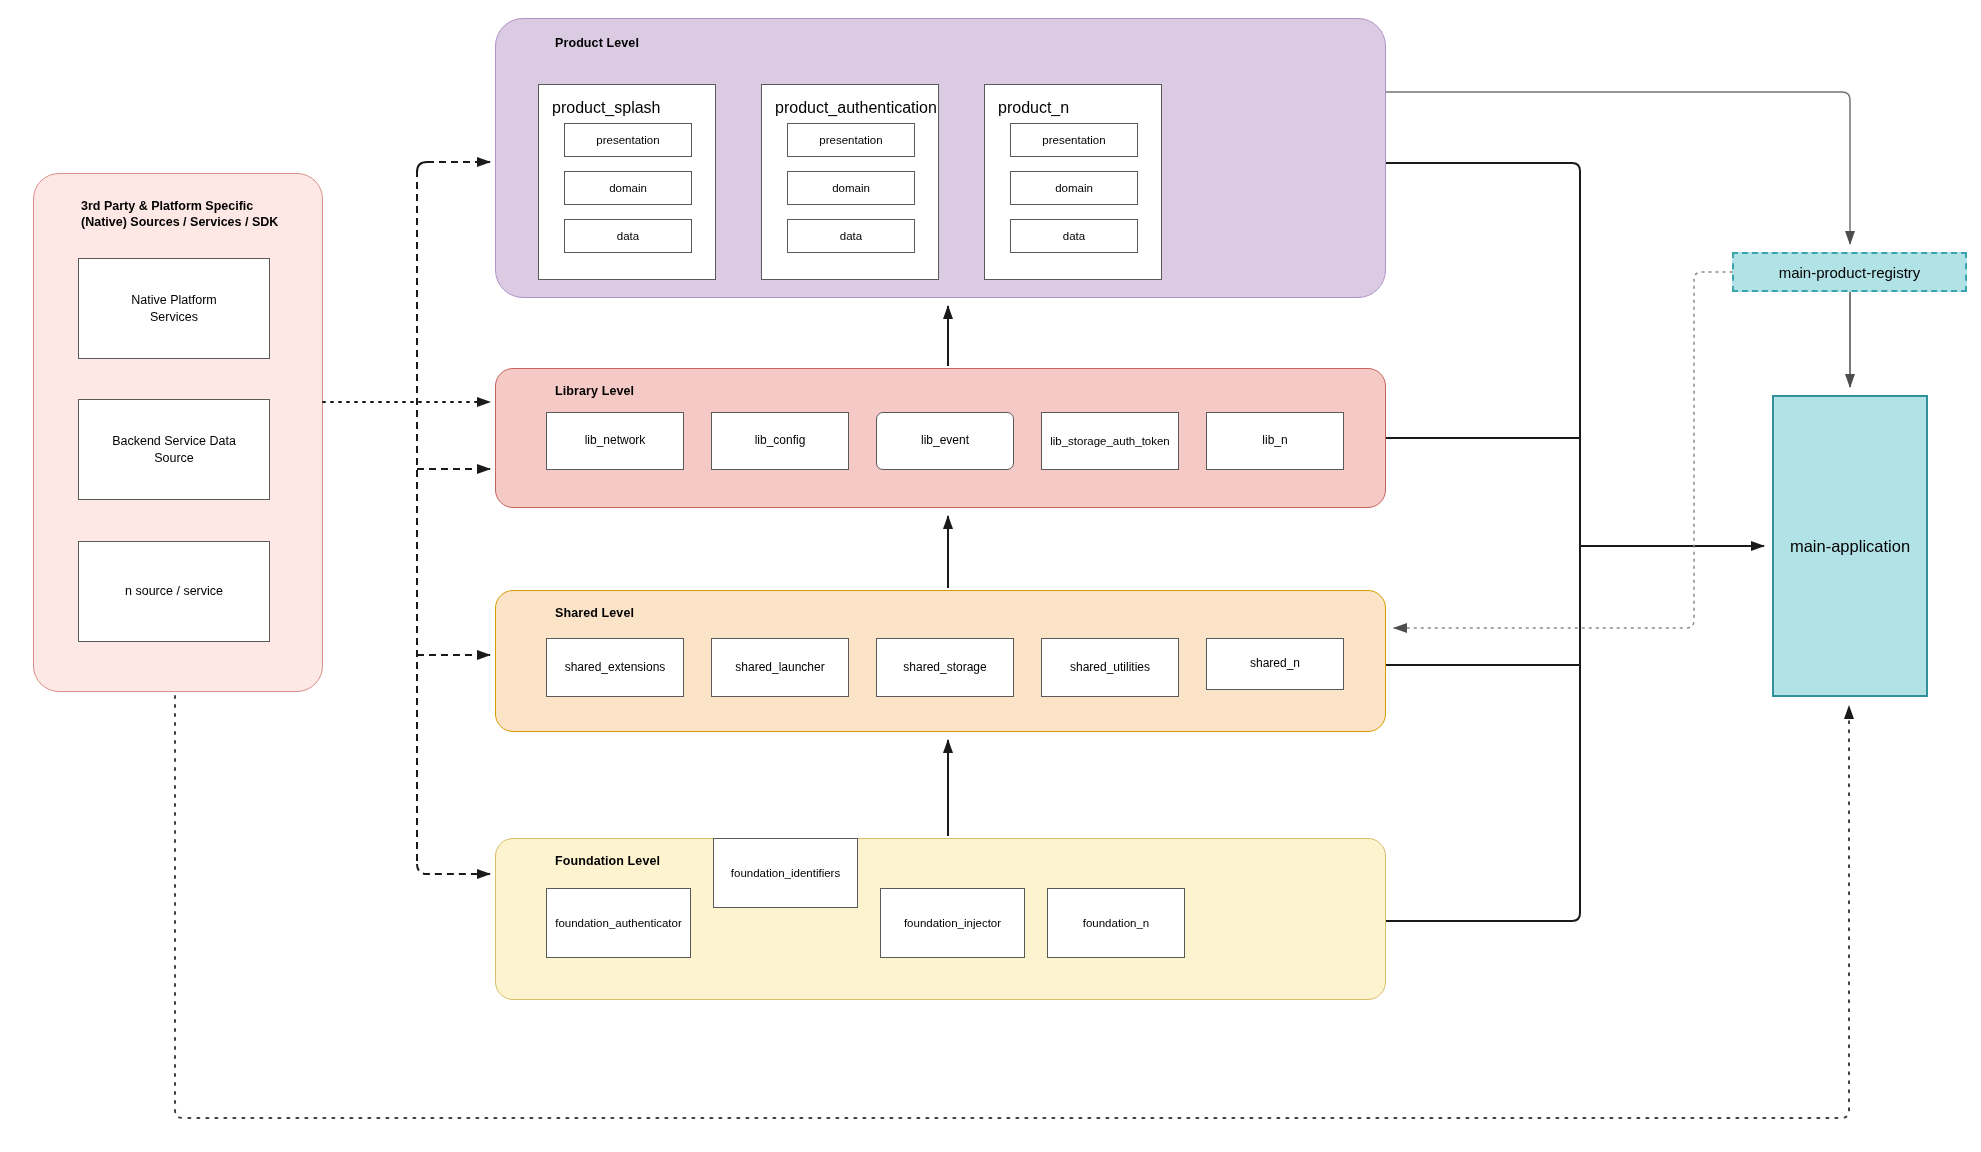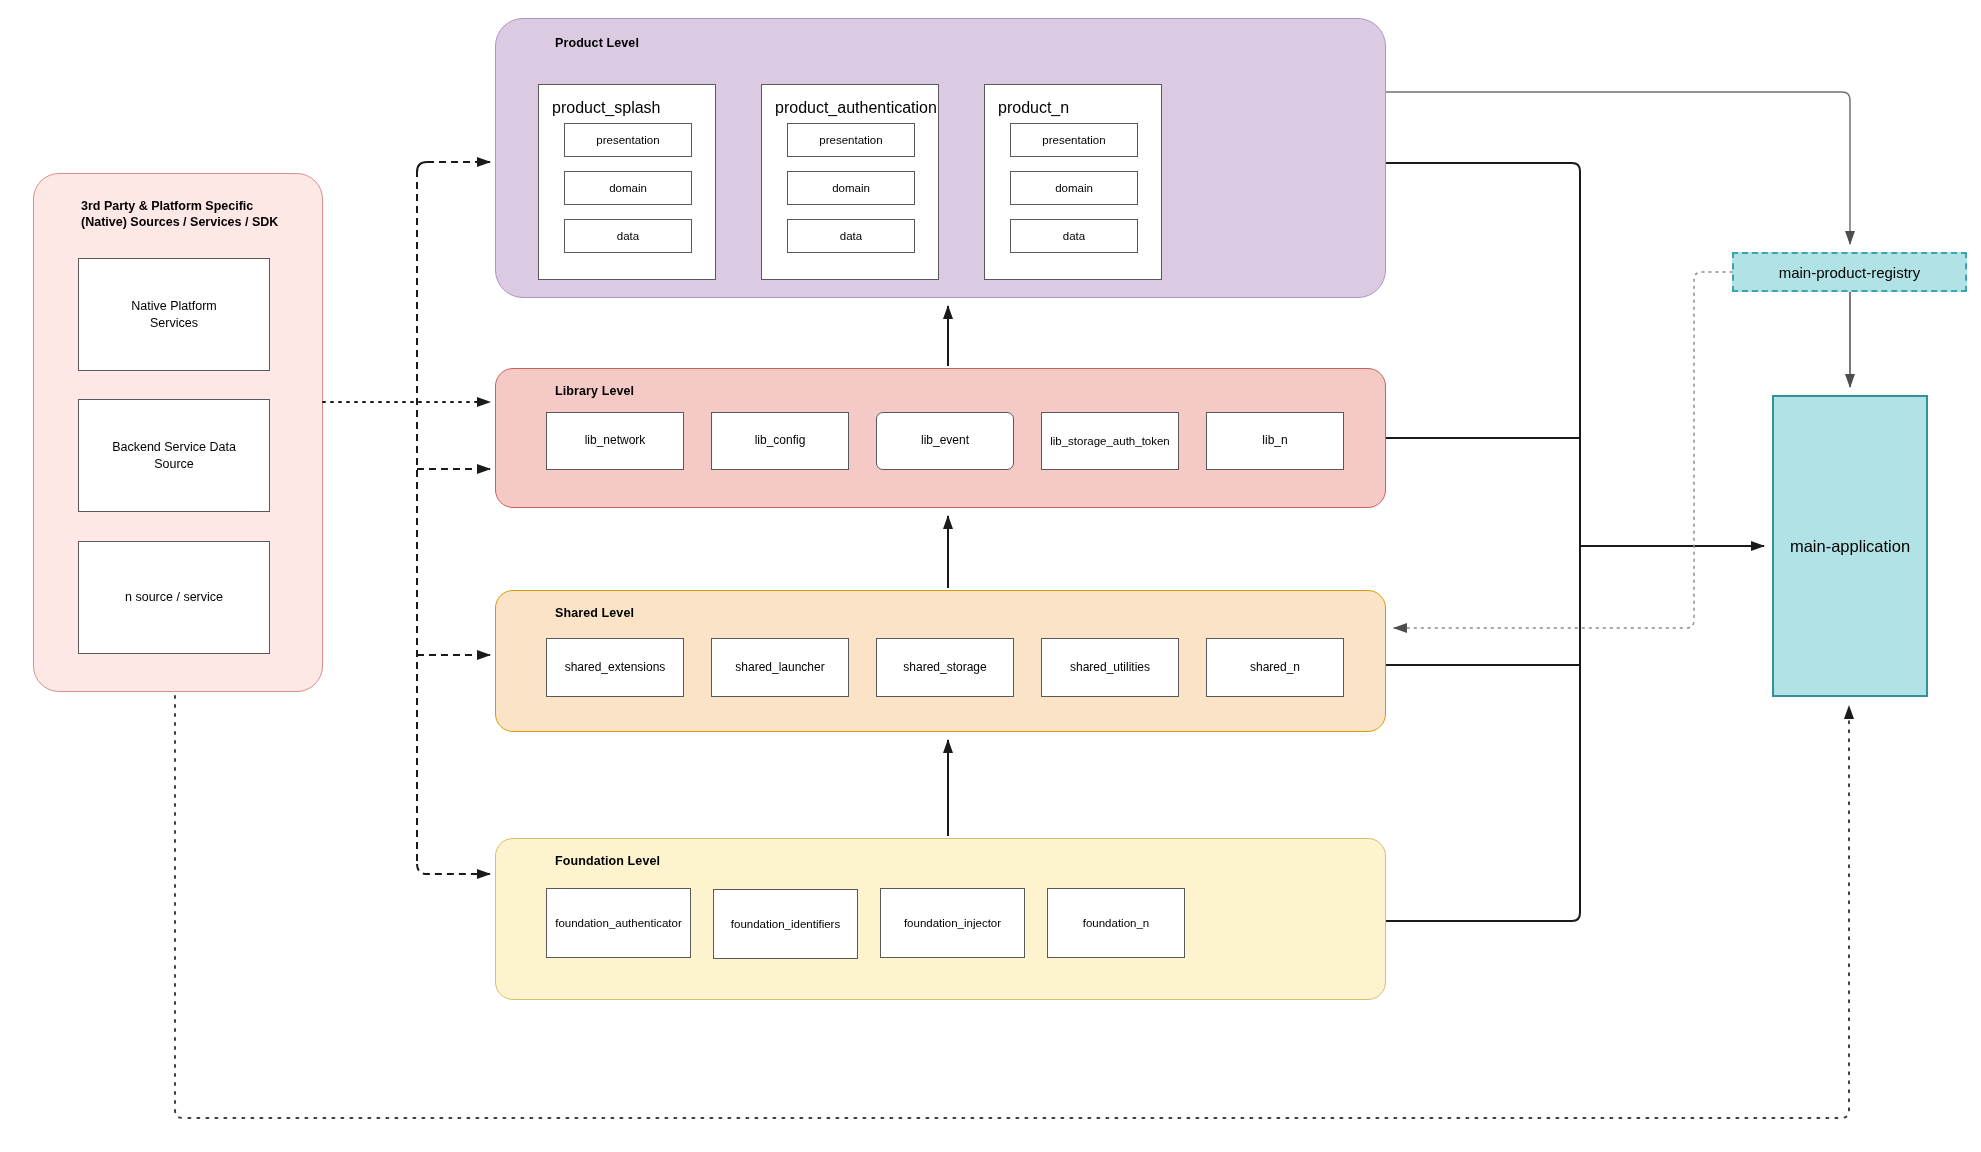--- a/index.html
+++ b/index.html
@@ -25,21 +25,21 @@
     box-sizing:border-box;display:flex;align-items:center;justify-content:center;font-size:11.5px;
   }
   
   #third-party{
     left:33px;top:173px;width:290px;height:519px;background:#FDE8E6;border:1.6px solid #DA9089;
     border-radius:26px;position:absolute;box-sizing:border-box;
   }
   #third-party .tp-title{
     position:absolute;left:47px;top:24px;width:220px;font-weight:bold;font-size:12.5px;line-height:1.3;
   }
-  .tp-node{left:45px;width:192px;height:113px;}
+  .tp-node{left:45px;width:192px;height:101px;}
   .tp-node .inner{max-width:125px;font-size:12.5px;}
   
   #registry{
     left:1732px;top:252px;width:235px;height:40px;background:#B1E3E6;border:2px dashed #3AA3AE;
     position:absolute;box-sizing:border-box;display:flex;align-items:center;justify-content:center;
     font-size:15px;
   }
   #application{
     left:1772px;top:395px;width:156px;height:302px;background:#B1E3E6;border:2px solid #31929C;
     position:absolute;box-sizing:border-box;display:flex;align-items:center;justify-content:center;
@@ -96,26 +96,26 @@
   <div class="node" style="left:876px;top:412px;width:138px;height:58px;border-radius:7px;">lib_event</div>
   <div class="node" style="left:1041px;top:412px;width:138px;height:58px;font-size:11.5px;text-align:right;">lib_storage_auth_token</div>
   <div class="node" style="left:1206px;top:412px;width:138px;height:58px;">lib_n</div>
 
   <div class="lvl" style="left:495px;top:590px;width:891px;height:142px;background:#FBE3C8;border-color:#D79B00;border-radius:18px;"></div>
   <div class="lvl-title" style="left:540px;top:606px;">Shared Level</div>
   <div class="node" style="left:546px;top:638px;width:138px;height:59px;">shared_extensions</div>
   <div class="node" style="left:711px;top:638px;width:138px;height:59px;">shared_launcher</div>
   <div class="node" style="left:876px;top:638px;width:138px;height:59px;">shared_storage</div>
   <div class="node" style="left:1041px;top:638px;width:138px;height:59px;">shared_utilities</div>
-  <div class="node" style="left:1206px;top:638px;width:138px;height:59px;text-align:right;">shared_n</div>
+  <div class="node" style="left:1206px;top:638px;width:138px;height:52px;text-align:right;">shared_n</div>
 
   <div class="lvl" style="left:495px;top:838px;width:891px;height:162px;background:#FDF3CF;border-color:#D8BD6A;border-radius:18px;"></div>
   <div class="lvl-title" style="left:540px;top:854px;">Foundation Level</div>
   <div class="node" style="left:546px;top:888px;width:145px;height:70px;font-size:11.5px;">foundation_authenticator</div>
-  <div class="node" style="left:713px;top:889px;width:145px;height:70px;font-size:11.5px;">foundation_identifiers</div>
+  <div class="node" style="left:713px;top:838px;width:145px;height:70px;font-size:11.5px;">foundation_identifiers</div>
   <div class="node" style="left:880px;top:888px;width:145px;height:70px;font-size:11.5px;">foundation_injector</div>
   <div class="node" style="left:1047px;top:888px;width:138px;height:70px;font-size:11.5px;">foundation_n</div>
 
   <div id="registry">main-product-registry</div>
   <div id="application">main-application</div>
 
   <svg class="wires" width="1981" height="1152" viewBox="0 0 1981 1152">
     <defs>
       <marker id="mB" markerUnits="userSpaceOnUse" markerWidth="14" markerHeight="10" refX="13" refY="5" orient="auto">
         <path d="M0,0 L14,5 L0,10 Z" fill="#1a1a1a"></path>

